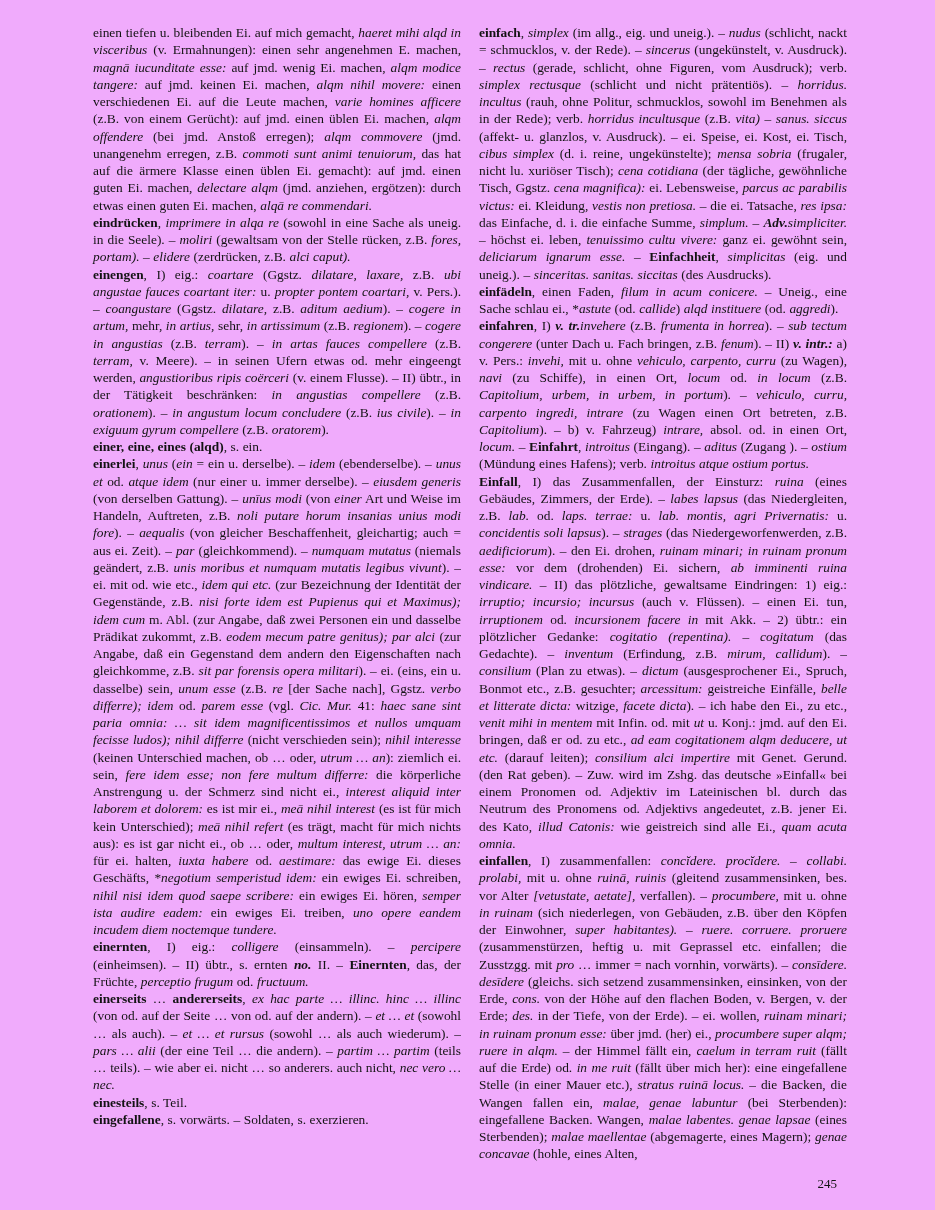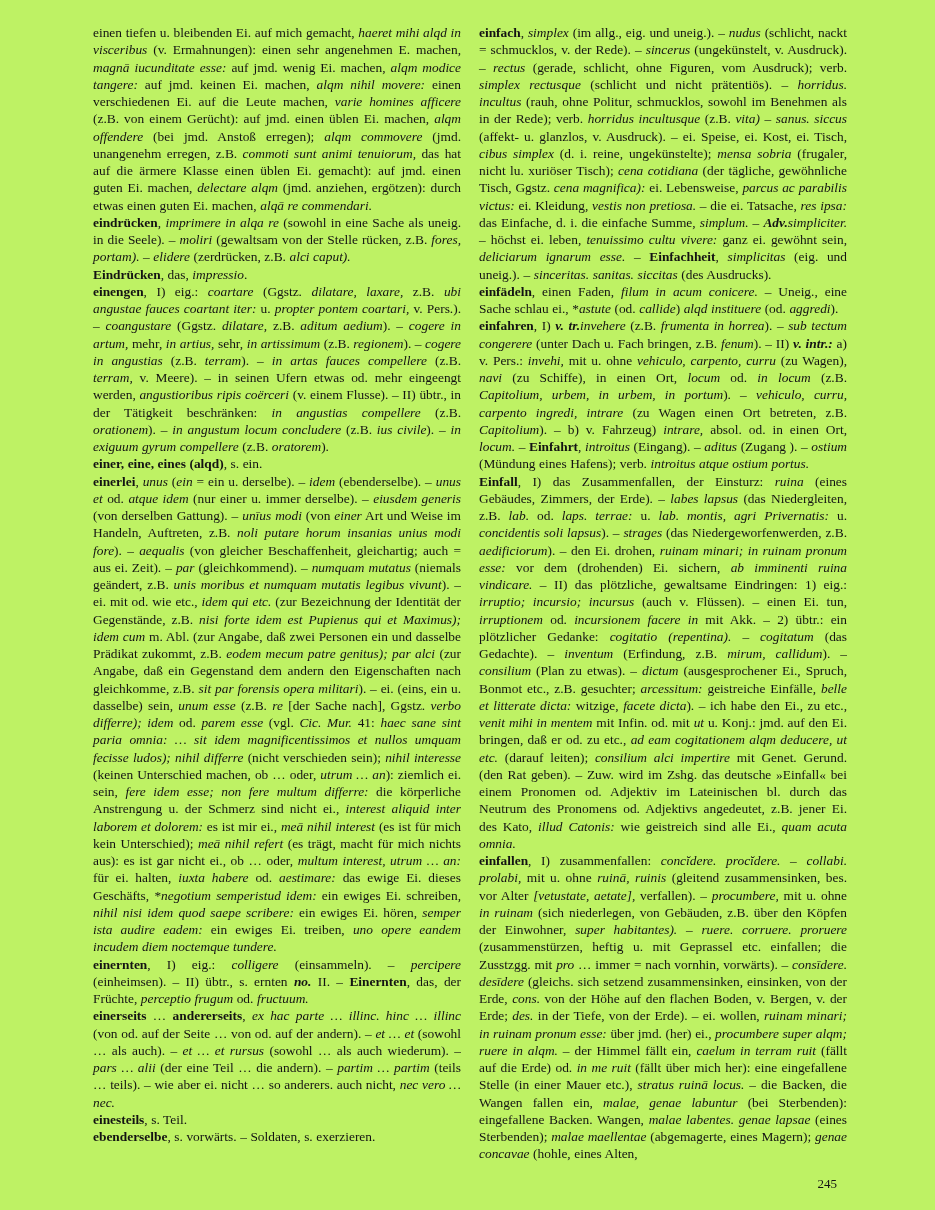--- a/index.html
+++ b/index.html
@@ -1,21 +1,21 @@
 <!DOCTYPE html>
 <html><head>
 <meta charset="utf-8">
 <style>
   html, body { margin: 0; padding: 0; background: #ffffff; }
   .page {
     position: relative;
     width: 935px;
     height: 1210px;
     margin: 0 auto;
-    background: #bef264;
+    background: #f0abfc;
     color: #131313;
     font-family: "Liberation Serif", "DejaVu Serif", serif;
     overflow: hidden;
     box-sizing: border-box;
     padding: 24px 88px 0 93px;
   }
   .columns {
     display: flex;
     gap: 18px;
     align-items: flex-start;
@@ -44,28 +44,27 @@
   }
 </style>
 </head>
 <body>
 
 <div class="page">
   <div class="columns">
     <div class="col">
         <p class="entry"><span class="run-r">einen tiefen u. bleibenden Ei. auf mich gemacht, </span><span class="run-i">haeret mihi alqd in visceribus</span><span class="run-r"> (v. Ermahnungen): einen sehr angenehmen E. machen, </span><span class="run-i">magnā iucunditate esse:</span><span class="run-r"> auf jmd. wenig Ei. machen, </span><span class="run-i">alqm modice tangere:</span><span class="run-r"> auf jmd. keinen Ei. machen, </span><span class="run-i">alqm nihil movere:</span><span class="run-r"> einen verschiedenen Ei. auf die Leute machen, </span><span class="run-i">varie homines afficere</span><span class="run-r"> (z.B. von einem Gerücht): auf jmd. einen üblen Ei. machen, </span><span class="run-i">alqm offendere</span><span class="run-r"> (bei jmd. Anstoß erregen); </span><span class="run-i">alqm commovere</span><span class="run-r"> (jmd. unangenehm erregen, z.B. </span><span class="run-i">commoti sunt animi tenuiorum,</span><span class="run-r"> das hat auf die ärmere Klasse einen üblen Ei. gemacht): auf jmd. einen guten Ei. machen, </span><span class="run-i">delectare alqm</span><span class="run-r"> (jmd. anziehen, ergötzen): durch etwas einen guten Ei. machen, </span><span class="run-i">alqā re commendari.</span></p>
         <p class="entry"><span class="run-b">eindrücken</span><span class="run-r">, </span><span class="run-i">imprimere in alqa re</span><span class="run-r"> (sowohl in eine Sache als uneig. in die Seele). – </span><span class="run-i">moliri</span><span class="run-r"> (gewaltsam von der Stelle rücken, z.B. </span><span class="run-i">fores, portam).</span><span class="run-r"> – </span><span class="run-i">elidere</span><span class="run-r"> (zerdrücken, z.B. </span><span class="run-i">alci caput).</span></p>
-        <p class="entry"><span class="run-b">Eindrücken</span><span class="run-r">, das, </span><span class="run-i">impressio</span><span class="run-r">.</span></p>
         <p class="entry"><span class="run-b">einengen</span><span class="run-r">, I) eig.: </span><span class="run-i">coartare</span><span class="run-r"> (Ggstz. </span><span class="run-i">dilatare, laxare,</span><span class="run-r"> z.B. </span><span class="run-i">ubi angustae fauces coartant iter:</span><span class="run-r"> u. </span><span class="run-i">propter pontem coartari,</span><span class="run-r"> v. Pers.). – </span><span class="run-i">coangustare</span><span class="run-r"> (Ggstz. </span><span class="run-i">dilatare,</span><span class="run-r"> z.B. </span><span class="run-i">aditum aedium</span><span class="run-r">). – </span><span class="run-i">cogere in artum,</span><span class="run-r"> mehr, </span><span class="run-i">in artius,</span><span class="run-r"> sehr, </span><span class="run-i">in artissimum</span><span class="run-r"> (z.B. </span><span class="run-i">regionem</span><span class="run-r">). – </span><span class="run-i">cogere in angustias</span><span class="run-r"> (z.B. </span><span class="run-i">terram</span><span class="run-r">). – </span><span class="run-i">in artas fauces compellere</span><span class="run-r"> (z.B. </span><span class="run-i">terram,</span><span class="run-r"> v. Meere). – in seinen Ufern etwas od. mehr eingeengt werden, </span><span class="run-i">angustioribus ripis coërceri</span><span class="run-r"> (v. einem Flusse). – II) übtr., in der Tätigkeit beschränken: </span><span class="run-i">in angustias compellere</span><span class="run-r"> (z.B. </span><span class="run-i">orationem</span><span class="run-r">). – </span><span class="run-i">in angustum locum concludere</span><span class="run-r"> (z.B. </span><span class="run-i">ius civile</span><span class="run-r">). – </span><span class="run-i">in exiguum gyrum compellere</span><span class="run-r"> (z.B. </span><span class="run-i">oratorem</span><span class="run-r">).</span></p>
         <p class="entry"><span class="run-b">einer, eine, eines (alqd)</span><span class="run-r">, s. ein.</span></p>
         <p class="entry"><span class="run-b">einerlei</span><span class="run-r">, </span><span class="run-i">unus</span><span class="run-r"> (</span><span class="run-i">ein</span><span class="run-r"> = ein u. derselbe). – </span><span class="run-i">idem</span><span class="run-r"> (ebenderselbe). – </span><span class="run-i">unus et</span><span class="run-r"> od. </span><span class="run-i">atque idem</span><span class="run-r"> (nur einer u. immer derselbe). – </span><span class="run-i">eiusdem generis</span><span class="run-r"> (von derselben Gattung). – </span><span class="run-i">unīus modi</span><span class="run-r"> (von </span><span class="run-i">einer</span><span class="run-r"> Art und Weise im Handeln, Auftreten, z.B. </span><span class="run-i">noli putare horum insanias unius modi fore</span><span class="run-r">). – </span><span class="run-i">aequalis</span><span class="run-r"> (von gleicher Beschaffenheit, gleichartig; auch = aus ei. Zeit). – </span><span class="run-i">par</span><span class="run-r"> (gleichkommend). – </span><span class="run-i">numquam mutatus</span><span class="run-r"> (niemals geändert, z.B. </span><span class="run-i">unis moribus et numquam mutatis legibus vivunt</span><span class="run-r">). – ei. mit od. wie etc., </span><span class="run-i">idem qui etc.</span><span class="run-r"> (zur Bezeichnung der Identität der Gegenstände, z.B. </span><span class="run-i">nisi forte idem est Pupienus qui et Maximus);</span><span class="run-r"> </span><span class="run-i">idem cum</span><span class="run-r"> m. Abl. (zur Angabe, daß zwei Personen ein und dasselbe Prädikat zukommt, z.B. </span><span class="run-i">eodem mecum patre genitus);</span><span class="run-r"> </span><span class="run-i">par alci</span><span class="run-r"> (zur Angabe, daß ein Gegenstand dem andern den Eigenschaften nach gleichkomme, z.B. </span><span class="run-i">sit par forensis opera militari</span><span class="run-r">). – ei. (eins, ein u. dasselbe) sein, </span><span class="run-i">unum esse</span><span class="run-r"> (z.B. </span><span class="run-i">re</span><span class="run-r"> [der Sache nach], Ggstz. </span><span class="run-i">verbo differre);</span><span class="run-r"> </span><span class="run-i">idem</span><span class="run-r"> od. </span><span class="run-i">parem esse</span><span class="run-r"> (vgl. </span><span class="run-i">Cic. Mur.</span><span class="run-r"> 41: </span><span class="run-i">haec sane sint paria omnia: … sit idem magnificentissimos et nullos umquam fecisse ludos);</span><span class="run-r"> </span><span class="run-i">nihil differre</span><span class="run-r"> (nicht verschieden sein); </span><span class="run-i">nihil interesse</span><span class="run-r"> (keinen Unterschied machen, ob … oder, </span><span class="run-i">utrum … an</span><span class="run-r">): ziemlich ei. sein, </span><span class="run-i">fere idem esse; non fere multum differre:</span><span class="run-r"> die körperliche Anstrengung u. der Schmerz sind nicht ei., </span><span class="run-i">interest aliquid inter laborem et dolorem:</span><span class="run-r"> es ist mir ei., </span><span class="run-i">meā nihil interest</span><span class="run-r"> (es ist für mich kein Unterschied); </span><span class="run-i">meā nihil refert</span><span class="run-r"> (es trägt, macht für mich nichts aus): es ist gar nicht ei., ob … oder, </span><span class="run-i">multum interest, utrum … an:</span><span class="run-r"> für ei. halten, </span><span class="run-i">iuxta habere</span><span class="run-r"> od. </span><span class="run-i">aestimare:</span><span class="run-r"> das ewige Ei. dieses Geschäfts, *</span><span class="run-i">negotium semperistud idem:</span><span class="run-r"> ein ewiges Ei. schreiben, </span><span class="run-i">nihil nisi idem quod saepe scribere:</span><span class="run-r"> ein ewiges Ei. hören, </span><span class="run-i">semper ista audire eadem:</span><span class="run-r"> ein ewiges Ei. treiben, </span><span class="run-i">uno opere eandem incudem diem noctemque tundere.</span></p>
         <p class="entry"><span class="run-b">einernten</span><span class="run-r">, I) eig.: </span><span class="run-i">colligere</span><span class="run-r"> (einsammeln). – </span><span class="run-i">percipere</span><span class="run-r"> (einheimsen). – II) übtr., s. ernten </span><span class="run-bi">no.</span><span class="run-r"> II. – </span><span class="run-b">Einernten</span><span class="run-r">, das, der Früchte, </span><span class="run-i">perceptio frugum</span><span class="run-r"> od. </span><span class="run-i">fructuum.</span></p>
         <p class="entry"><span class="run-b">einerseits</span><span class="run-r"> … </span><span class="run-b">andererseits</span><span class="run-r">, </span><span class="run-i">ex hac parte … illinc. hinc … illinc</span><span class="run-r"> (von od. auf der Seite … von od. auf der andern). – </span><span class="run-i">et … et</span><span class="run-r"> (sowohl … als auch). – </span><span class="run-i">et … et rursus</span><span class="run-r"> (sowohl … als auch wiederum). – </span><span class="run-i">pars … alii</span><span class="run-r"> (der eine Teil … die andern). – </span><span class="run-i">partim … partim</span><span class="run-r"> (teils … teils). – wie aber ei. nicht … so anderers. auch nicht, </span><span class="run-i">nec vero … nec.</span></p>
         <p class="entry"><span class="run-b">einesteils</span><span class="run-r">, s. Teil.</span></p>
-        <p class="entry"><span class="run-b">ebenderselbe</span><span class="run-r">, s. vorwärts. – Soldaten, s. exerzieren.</span></p>
+        <p class="entry"><span class="run-b">eingefallene</span><span class="run-r">, s. vorwärts. – Soldaten, s. exerzieren.</span></p>
       </div>
     <div class="col">
         <p class="entry"><span class="run-b">einfach</span><span class="run-r">, </span><span class="run-i">simplex</span><span class="run-r"> (im allg., eig. und uneig.). – </span><span class="run-i">nudus</span><span class="run-r"> (schlicht, nackt = schmucklos, v. der Rede). – </span><span class="run-i">sincerus</span><span class="run-r"> (ungekünstelt, v. Ausdruck). – </span><span class="run-i">rectus</span><span class="run-r"> (gerade, schlicht, ohne Figuren, vom Ausdruck); verb. </span><span class="run-i">simplex rectusque</span><span class="run-r"> (schlicht und nicht prätentiös). – </span><span class="run-i">horridus. incultus</span><span class="run-r"> (rauh, ohne Politur, schmucklos, sowohl im Benehmen als in der Rede); verb. </span><span class="run-i">horridus incultusque</span><span class="run-r"> (z.B. </span><span class="run-i">vita)</span><span class="run-r"> – </span><span class="run-i">sanus. siccus</span><span class="run-r"> (affekt- u. glanzlos, v. Ausdruck). – ei. Speise, ei. Kost, ei. Tisch, </span><span class="run-i">cibus simplex</span><span class="run-r"> (d. i. reine, ungekünstelte); </span><span class="run-i">mensa sobria</span><span class="run-r"> (frugaler, nicht lu. xuriöser Tisch); </span><span class="run-i">cena cotidiana</span><span class="run-r"> (der tägliche, gewöhnliche Tisch, Ggstz. </span><span class="run-i">cena magnifica):</span><span class="run-r"> ei. Lebensweise, </span><span class="run-i">parcus ac parabilis victus:</span><span class="run-r"> ei. Kleidung, </span><span class="run-i">vestis non pretiosa.</span><span class="run-r"> – die ei. Tatsache, </span><span class="run-i">res ipsa:</span><span class="run-r"> das Einfache, d. i. die einfache Summe, </span><span class="run-i">simplum.</span><span class="run-r"> – </span><span class="run-bi">Adv.</span><span class="run-i">simpliciter.</span><span class="run-r"> – höchst ei. leben, </span><span class="run-i">tenuissimo cultu vivere:</span><span class="run-r"> ganz ei. gewöhnt sein, </span><span class="run-i">deliciarum ignarum esse.</span><span class="run-r"> – </span><span class="run-b">Einfachheit</span><span class="run-r">, </span><span class="run-i">simplicitas</span><span class="run-r"> (eig. und uneig.). – </span><span class="run-i">sinceritas. sanitas. siccitas</span><span class="run-r"> (des Ausdrucks).</span></p>
         <p class="entry"><span class="run-b">einfädeln</span><span class="run-r">, einen Faden, </span><span class="run-i">filum in acum conicere.</span><span class="run-r"> – Uneig., eine Sache schlau ei., *</span><span class="run-i">astute</span><span class="run-r"> (od. </span><span class="run-i">callide</span><span class="run-r">) </span><span class="run-i">alqd instituere</span><span class="run-r"> (od. </span><span class="run-i">aggredi</span><span class="run-r">).</span></p>
         <p class="entry"><span class="run-b">einfahren</span><span class="run-r">, I) </span><span class="run-bi">v. tr.</span><span class="run-i">invehere</span><span class="run-r"> (z.B. </span><span class="run-i">frumenta in horrea</span><span class="run-r">). – </span><span class="run-i">sub tectum congerere</span><span class="run-r"> (unter Dach u. Fach bringen, z.B. </span><span class="run-i">fenum</span><span class="run-r">). – II) </span><span class="run-bi">v. intr.:</span><span class="run-r"> a) v. Pers.: </span><span class="run-i">invehi,</span><span class="run-r"> mit u. ohne </span><span class="run-i">vehiculo, carpento, curru</span><span class="run-r"> (zu Wagen), </span><span class="run-i">navi</span><span class="run-r"> (zu Schiffe), in einen Ort, </span><span class="run-i">locum</span><span class="run-r"> od. </span><span class="run-i">in locum</span><span class="run-r"> (z.B. </span><span class="run-i">Capitolium, urbem, in urbem, in portum</span><span class="run-r">). – </span><span class="run-i">vehiculo, curru, carpento ingredi, intrare</span><span class="run-r"> (zu Wagen einen Ort betreten, z.B. </span><span class="run-i">Capitolium</span><span class="run-r">). – b) v. Fahrzeug) </span><span class="run-i">intrare,</span><span class="run-r"> absol. od. in einen Ort, </span><span class="run-i">locum.</span><span class="run-r"> – </span><span class="run-b">Einfahrt</span><span class="run-r">, </span><span class="run-i">introitus</span><span class="run-r"> (Eingang). – </span><span class="run-i">aditus</span><span class="run-r"> (Zugang ). – </span><span class="run-i">ostium</span><span class="run-r"> (Mündung eines Hafens); verb. </span><span class="run-i">introitus atque ostium portus.</span></p>
         <p class="entry"><span class="run-b">Einfall</span><span class="run-r">, I) das Zusammenfallen, der Einsturz: </span><span class="run-i">ruina</span><span class="run-r"> (eines Gebäudes, Zimmers, der Erde). – </span><span class="run-i">labes lapsus</span><span class="run-r"> (das Niedergleiten, z.B. </span><span class="run-i">lab.</span><span class="run-r"> od. </span><span class="run-i">laps. terrae:</span><span class="run-r"> u. </span><span class="run-i">lab. montis, agri Privernatis:</span><span class="run-r"> u. </span><span class="run-i">concidentis soli lapsus</span><span class="run-r">). – </span><span class="run-i">strages</span><span class="run-r"> (das Niedergeworfenwerden, z.B. </span><span class="run-i">aedificiorum</span><span class="run-r">). – den Ei. drohen, </span><span class="run-i">ruinam minari; in ruinam pronum esse:</span><span class="run-r"> vor dem (drohenden) Ei. sichern, </span><span class="run-i">ab imminenti ruina vindicare.</span><span class="run-r"> – II) das plötzliche, gewaltsame Eindringen: 1) eig.: </span><span class="run-i">irruptio; incursio; incursus</span><span class="run-r"> (auch v. Flüssen). – einen Ei. tun, </span><span class="run-i">irruptionem</span><span class="run-r"> od. </span><span class="run-i">incursionem facere in</span><span class="run-r"> mit Akk. – 2) übtr.: ein plötzlicher Gedanke: </span><span class="run-i">cogitatio (repentina).</span><span class="run-r"> – </span><span class="run-i">cogitatum</span><span class="run-r"> (das Gedachte). – </span><span class="run-i">inventum</span><span class="run-r"> (Erfindung, z.B. </span><span class="run-i">mirum, callidum</span><span class="run-r">). – </span><span class="run-i">consilium</span><span class="run-r"> (Plan zu etwas). – </span><span class="run-i">dictum</span><span class="run-r"> (ausgesprochener Ei., Spruch, Bonmot etc., z.B. gesuchter; </span><span class="run-i">arcessitum:</span><span class="run-r"> geistreiche Einfälle, </span><span class="run-i">belle et litterate dicta:</span><span class="run-r"> witzige, </span><span class="run-i">facete dicta</span><span class="run-r">). – ich habe den Ei., zu etc., </span><span class="run-i">venit mihi in mentem</span><span class="run-r"> mit Infin. od. mit </span><span class="run-i">ut</span><span class="run-r"> u. Konj.: jmd. auf den Ei. bringen, daß er od. zu etc., </span><span class="run-i">ad eam cogitationem alqm deducere, ut etc.</span><span class="run-r"> (darauf leiten); </span><span class="run-i">consilium alci impertire</span><span class="run-r"> mit Genet. Gerund. (den Rat geben). – Zuw. wird im Zshg. das deutsche »Einfall« bei einem Pronomen od. Adjektiv im Lateinischen bl. durch das Neutrum des Pronomens od. Adjektivs angedeutet, z.B. jener Ei. des Kato, </span><span class="run-i">illud Catonis:</span><span class="run-r"> wie geistreich sind alle Ei., </span><span class="run-i">quam acuta omnia.</span></p>
         <p class="entry"><span class="run-b">einfallen</span><span class="run-r">, I) zusammenfallen: </span><span class="run-i">concĭdere. procĭdere.</span><span class="run-r"> – </span><span class="run-i">collabi. prolabi,</span><span class="run-r"> mit u. ohne </span><span class="run-i">ruinā, ruinis</span><span class="run-r"> (gleitend zusammensinken, bes. vor Alter </span><span class="run-i">[vetustate, aetate],</span><span class="run-r"> verfallen). – </span><span class="run-i">procumbere,</span><span class="run-r"> mit u. ohne </span><span class="run-i">in ruinam</span><span class="run-r"> (sich niederlegen, von Gebäuden, z.B. über den Köpfen der Einwohner, </span><span class="run-i">super habitantes).</span><span class="run-r"> – </span><span class="run-i">ruere. corruere. proruere</span><span class="run-r"> (zusammenstürzen, heftig u. mit Geprassel etc. einfallen; die Zusstzgg. mit </span><span class="run-i">pro</span><span class="run-r"> … immer = nach vornhin, vorwärts). – </span><span class="run-i">consīdere. desīdere</span><span class="run-r"> (gleichs. sich setzend zusammensinken, einsinken, von der Erde, </span><span class="run-i">cons.</span><span class="run-r"> von der Höhe auf den flachen Boden, v. Bergen, v. der Erde; </span><span class="run-i">des.</span><span class="run-r"> in der Tiefe, von der Erde). – ei. wollen, </span><span class="run-i">ruinam minari; in ruinam pronum esse:</span><span class="run-r"> über jmd. (her) ei., </span><span class="run-i">procumbere super alqm; ruere in alqm.</span><span class="run-r"> – der Himmel fällt ein, </span><span class="run-i">caelum in terram ruit</span><span class="run-r"> (fällt auf die Erde) od. </span><span class="run-i">in me ruit</span><span class="run-r"> (fällt über mich her): eine eingefallene Stelle (in einer Mauer etc.), </span><span class="run-i">stratus ruinā locus.</span><span class="run-r"> – die Backen, die Wangen fallen ein, </span><span class="run-i">malae, genae labuntur</span><span class="run-r"> (bei Sterbenden): eingefallene Backen. Wangen, </span><span class="run-i">malae labentes. genae lapsae</span><span class="run-r"> (eines Sterbenden); </span><span class="run-i">malae maellentae</span><span class="run-r"> (abgemagerte, eines Magern); </span><span class="run-i">genae concavae</span><span class="run-r"> (hohle, eines Alten,</span></p>
       </div>
   </div>
   <div class="page-number">245</div>

